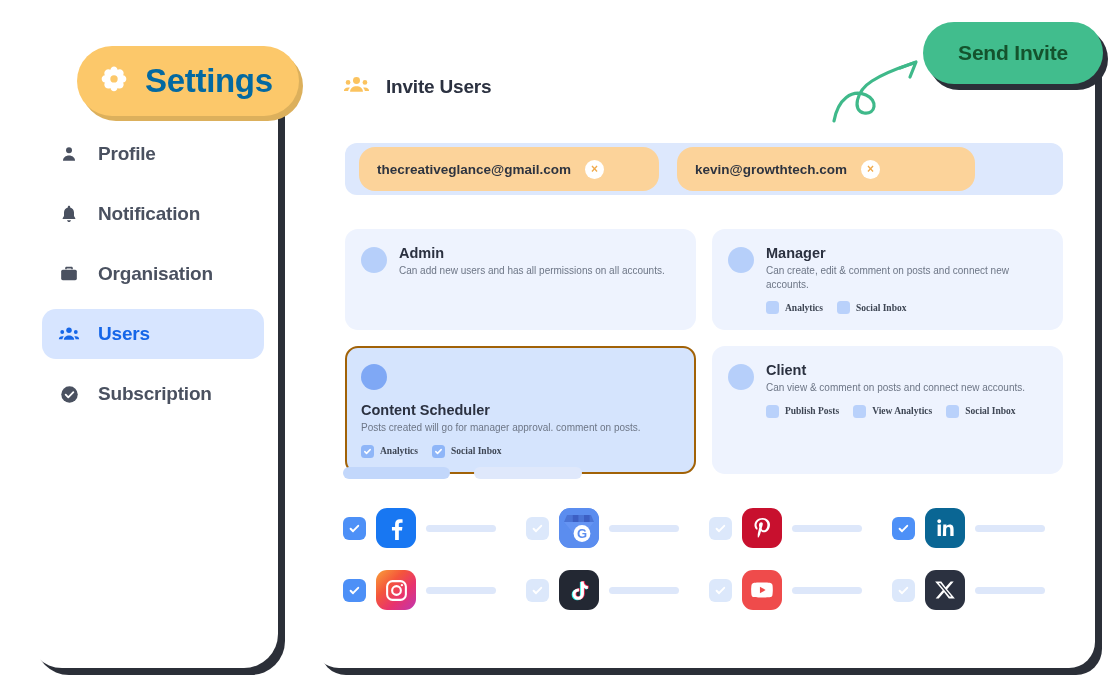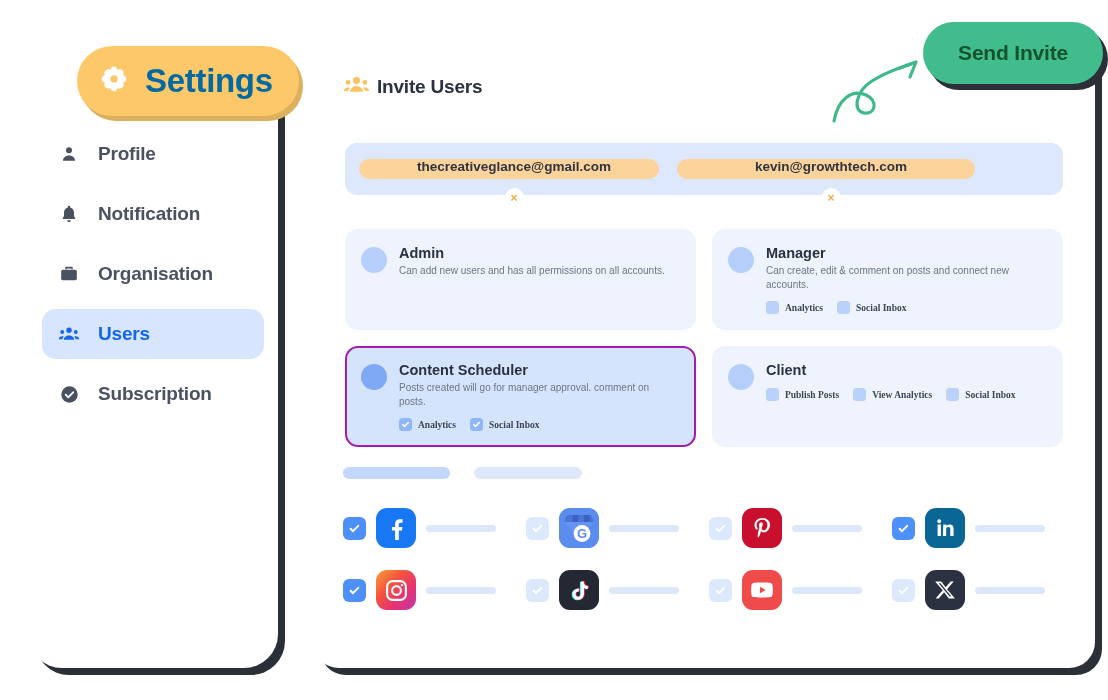--- a/index.html
+++ b/index.html
@@ -54,21 +54,21 @@
   .panel {
     position: absolute;
     left: 313px; top: 41px;
     width: 782px; height: 627px;
     background: #ffffff;
     border-radius: 26px;
     box-shadow: 7px 7px 0 0 #2b2f38;
     overflow: hidden;
   }
   .panel-head {
-    display: flex; align-items: center; gap: 7px;
+    display: flex; align-items: center; gap: 16px;
     padding: 30px 0 0 30px;
   }
   .panel-head .title { font-size: 19px; font-weight: bold; color: #2b3140; letter-spacing: -0.2px; }
 
   
   .send-invite {
     position: absolute;
     left: 923px; top: 22px;
     width: 180px; height: 62px;
     background: #41bd8d;
@@ -85,28 +85,27 @@
   
   .email-row {
     position: absolute; left: 32px; top: 102px;
     width: 718px; height: 52px;
     background: #dde8fd;
     border-radius: 12px;
     display: flex; align-items: center; gap: 18px;
     padding: 0 14px;
   }
   .chip {
-    height: 20px;
+    height: 44px;
     background: #fcd39a;
     border-radius: 16px;
     display: flex; align-items: center;
     padding: 0 8px 0 18px;
     gap: 14px;
     cursor: pointer;
-    flex-direction: column;
   }
   .chip .chip-text { font-size: 13.5px; font-weight: bold; color: #2e3440; white-space: nowrap; }
   .chip .chip-x {
     width: 19px; height: 19px; border-radius: 50%;
     background: #ffffff; color: #f0ab4e;
     font-size: 12px; font-weight: bold;
     display: flex; align-items: center; justify-content: center;
     cursor: pointer; flex: 0 0 19px; line-height: 1;
   }
   .chip.w1 { width: 300px; }
@@ -117,21 +116,21 @@
   .role-row { display: flex; gap: 16px; margin-bottom: 16px; }
   .role-card {
     width: 404px; min-height: 95px;
     background: #eef3fe;
     border-radius: 13px;
     padding: 14px 16px 14px 14px;
     display: flex; gap: 12px;
     cursor: pointer;
     border: 2px solid transparent;
   }
-  .role-card.selected { background: #d5e4fd; border: 2px solid #a21caf; }
+  .role-card.selected { background: #d5e4fd; border: 2px solid #a16207; flex-direction: column; }
   .role-av { width: 26px; height: 26px; border-radius: 50%; background: #b6cffa; flex: 0 0 26px; margin-top: 2px; }
   .role-card.selected .role-av { background: #7fa8f5; }
   .role-body { flex: 1; min-width: 0; }
   .role-name { font-size: 14.5px; font-weight: bold; color: #2b3140; margin-bottom: 3px; }
   .role-desc { font-size: 10px; color: #6d7686; line-height: 1.35; }
   .perm-row { display: flex; gap: 14px; margin-top: 10px; flex-wrap: wrap; font-family: Liberation Serif, serif; }
   .perm { display: flex; align-items: center; gap: 6px; }
   .perm .box {
     width: 13px; height: 13px; border-radius: 3.5px; background: #b9d1fb;
     display: flex; align-items: center; justify-content: center; flex: 0 0 13px;
@@ -332,20 +331,21 @@
                 <span class="plabel">Social Inbox</span>
               </div>
             </div>
           </div>
         </div>
 
         <div class="role-card">
           <div class="role-av"></div>
           <div class="role-body">
             <div class="role-name">Client</div>
+            <div class="role-desc">Can view &amp; comment on posts and connect new accounts.</div>
             <div class="perm-row">
               <div class="perm">
                 <span class="box">
                   
                 </span>
                 <span class="plabel">Publish Posts</span>
               </div>
               <div class="perm">
                 <span class="box">
                   

